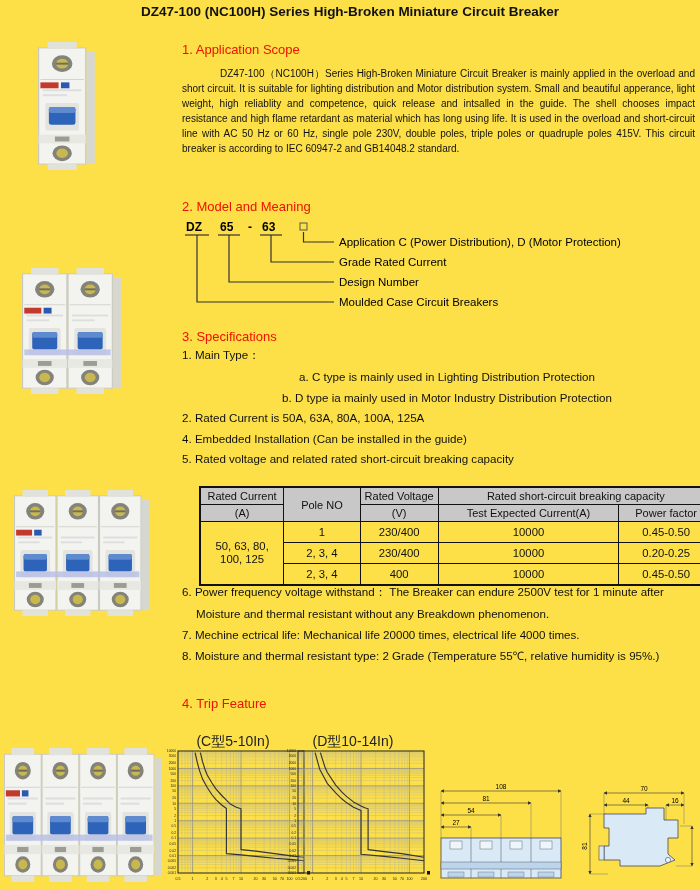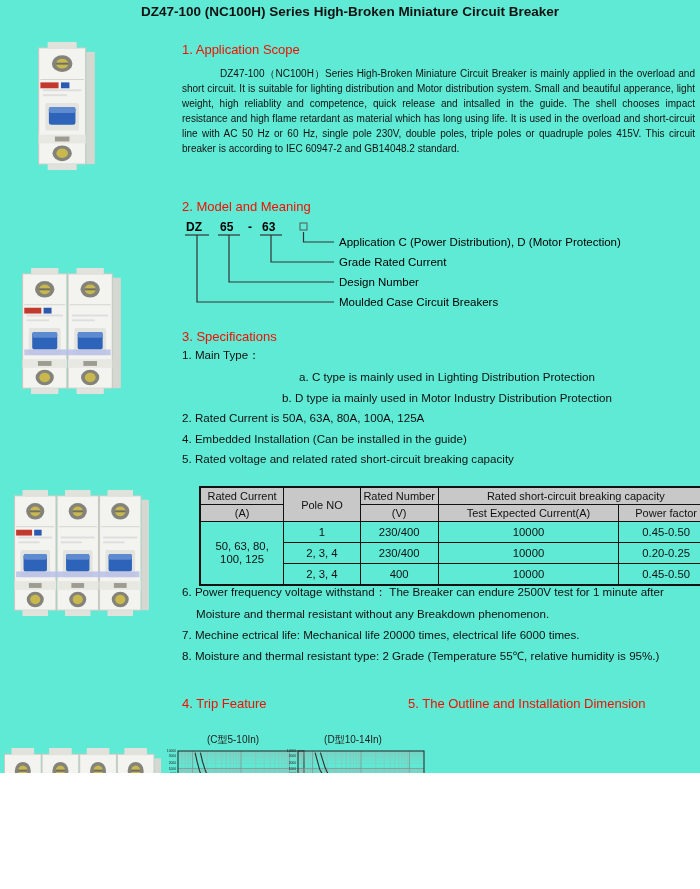--- a/index.html
+++ b/index.html
@@ -1,30 +1,30 @@
 <!DOCTYPE html>
 <html><head>
 <meta charset="utf-8">
 <style>
   html,body{margin:0;padding:0;background:#fff;}
-  #page{position:relative;width:700px;height:773px;background:#5eead4;
+  #page{position:relative;width:700px;height:889px;background:#fde047;
         font-family:"Liberation Sans",sans-serif;color:#111;overflow:hidden;}
   .abs{position:absolute;}
   .page-title{top:4px;left:0;width:700px;text-align:center;font-size:13.5px;font-weight:bold;}
   .h-red{color:#ee1100;font-size:13px;font-weight:500;white-space:nowrap;}
   .para{font-size:10px;line-height:15px;text-align:justify;text-indent:38px;}
   .spec-line{font-size:11.6px;margin-bottom:7.4px;white-space:nowrap;}
   .indent1{padding-left:14px;text-align:center;}
   .indent2{padding-left:14px;}
   table.spec{border-collapse:collapse;width:516px;font-size:11px;text-align:center;border:2px solid #111;margin-left:19px;}
   table.spec th,table.spec td{border:1px solid #111;padding:0 2px;}
   table.spec th{background:#c8c8c8;font-weight:400;height:16px;font-size:11px;}
   table.spec td{height:20px;font-size:11.3px;}
   .rated-cell div{line-height:13px;}
-  .chart-title{font-size:10px;color:#222;text-align:center;width:130px;}
+  .chart-title{font-size:14px;color:#222;text-align:center;width:130px;}
   svg text{font-family:"Liberation Sans",sans-serif;}
 </style>
 </head>
 <body>
 
 <svg width="0" height="0" style="position:absolute" aria-hidden="true">
   <defs>
     <g id="pole">
       <rect x="0.5" y="6" width="39" height="118" fill="#f3f3f0" stroke="#c9c9c2" stroke-width="1"></rect>
       <rect x="8" y="0" width="24" height="7" fill="#e2e2dc"></rect>
@@ -125,21 +125,21 @@
     <div class="spec-line">2. Rated Current is 50A, 63A, 80A, 100A, 125A</div>
     <div class="spec-line">4. Embedded Installation (Can be installed in the guide)</div>
     <div class="spec-line">5. Rated voltage and related rated short-circuit breaking capacity</div>
   </div>
 
   <table class="spec abs" style="left:180px;top:486px">
     <tbody>
         <tr>
       <th style="width:82px">Rated Current</th>
       <th style="width:76px" rowspan="2">Pole NO</th>
-      <th style="width:76px">Rated Number</th>
+      <th style="width:76px">Rated Voltage</th>
       <th colspan="2">Rated short-circuit breaking capacity</th>
     </tr>
     <tr>
       <th>(A)</th>
       <th>(V)</th>
       <th style="width:187px">Test Expected Current(A)</th>
       <th style="width:95px">Power factor</th>
     </tr>
     <tr>
       <td rowspan="3" class="rated-cell">
@@ -162,26 +162,25 @@
       <td>400</td>
       <td>10000</td>
       <td>0.45-0.50</td>
     </tr>
   </tbody>
     </table>
 
   <div class="abs" style="left:182px;top:585px;width:516px">
     <div class="spec-line">6. Power frequency voltage withstand： The Breaker can endure 2500V test for 1 minute after</div>
     <div class="spec-line indent2">Moisture and thermal resistant without any Breakdown phenomenon.</div>
-    <div class="spec-line">7. Mechine ectrical life: Mechanical life 20000 times, electrical life 6000 times.</div>
+    <div class="spec-line">7. Mechine ectrical life: Mechanical life 20000 times, electrical life 4000 times.</div>
     <div class="spec-line">8. Moisture and thermal resistant type: 2 Grade (Temperature 55℃, relative humidity is 95%.)</div>
   </div>
 
   <div class="abs h-red" style="left:182px;top:696px">4. Trip Feature</div>
-  <div class="abs h-red" style="left:408px;top:696px">5. The Outline and Installation Dimension</div>
 
   <div class="abs chart-title" style="left:168px;top:733px">(C型5-10In)</div>
   <div class="abs chart-title" style="left:288px;top:733px">(D型10-14In)</div>
 
   <svg class="abs" style="left:162px;top:746px" width="148" height="142" viewBox="0 0 148 142">
       <line x1="19.83" y1="5" x2="19.83" y2="127" stroke="#aaa" stroke-width="0.35"></line>
       <line x1="23.08" y1="5" x2="23.08" y2="127" stroke="#aaa" stroke-width="0.35"></line>
       <line x1="25.88" y1="5" x2="25.88" y2="127" stroke="#aaa" stroke-width="0.35"></line>
       <line x1="28.36" y1="5" x2="28.36" y2="127" stroke="#aaa" stroke-width="0.35"></line>
       <line x1="30.58" y1="5" x2="30.58" y2="127" stroke="#858585" stroke-width="0.7"></line>

